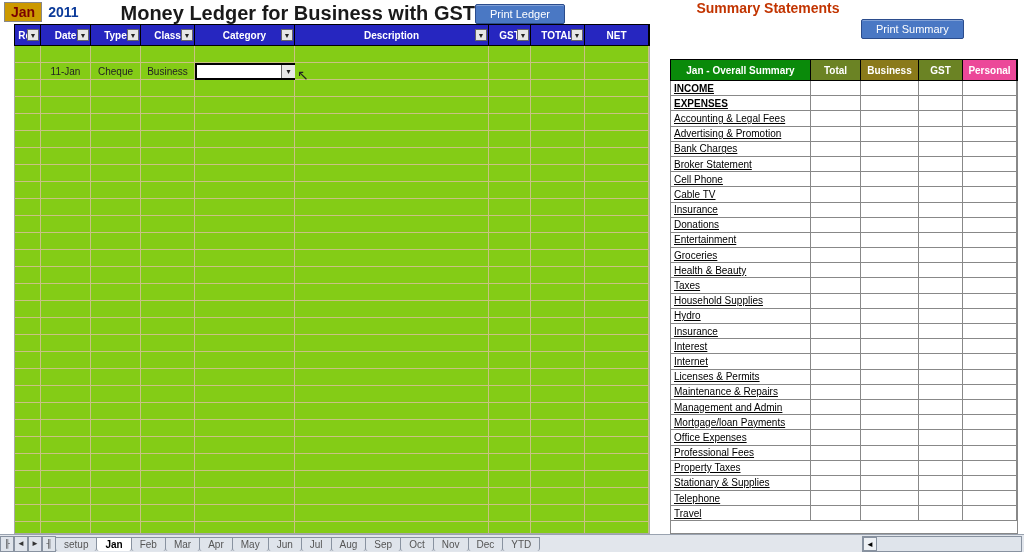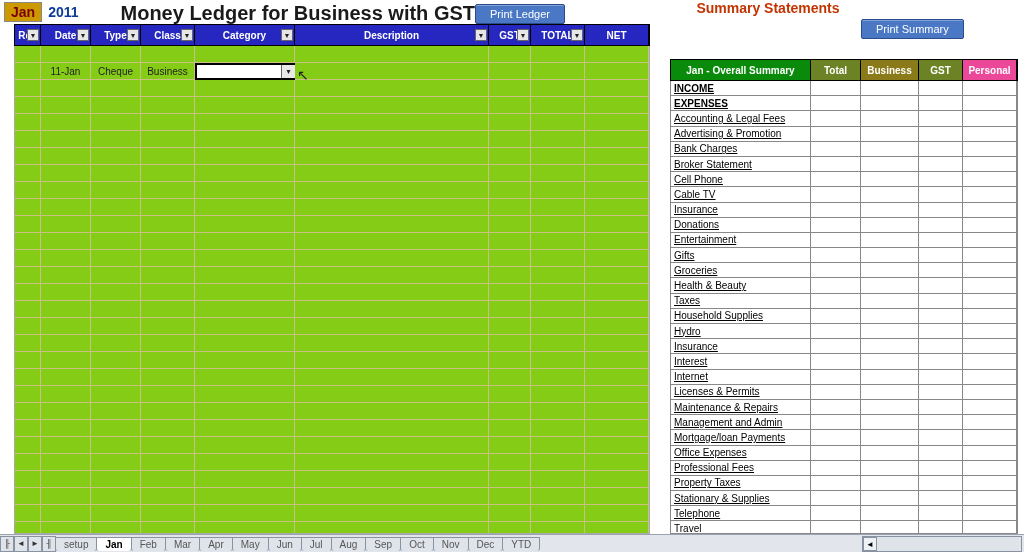--- a/index.html
+++ b/index.html
@@ -539,27 +539,20 @@
           <div class="scell v4"></div>
         </div>
         <div class="srow">
           <div class="scell cat">Entertainment</div>
           <div class="scell v"></div>
           <div class="scell v2"></div>
           <div class="scell v3"></div>
           <div class="scell v4"></div>
         </div>
         <div class="srow">
-          <div class="scell cat">Gifts</div>
-          <div class="scell v"></div>
-          <div class="scell v2"></div>
-          <div class="scell v3"></div>
-          <div class="scell v4"></div>
-        </div>
-        <div class="srow">
           <div class="scell cat">Groceries</div>
           <div class="scell v"></div>
           <div class="scell v2"></div>
           <div class="scell v3"></div>
           <div class="scell v4"></div>
         </div>
         <div class="srow">
           <div class="scell cat">Health &amp; Beauty</div>
           <div class="scell v"></div>
           <div class="scell v2"></div>

